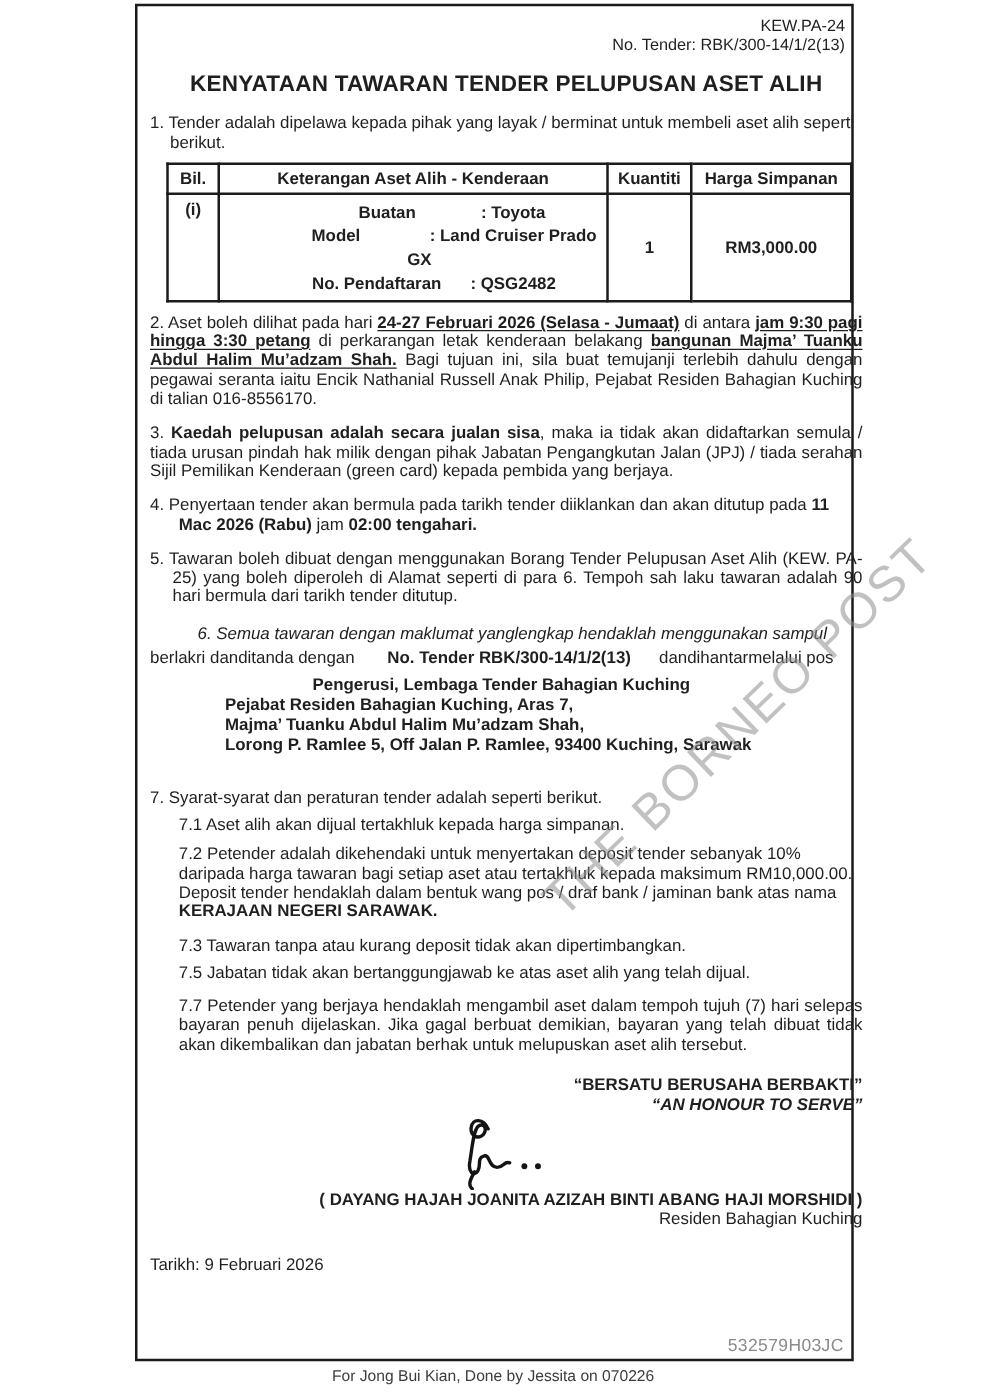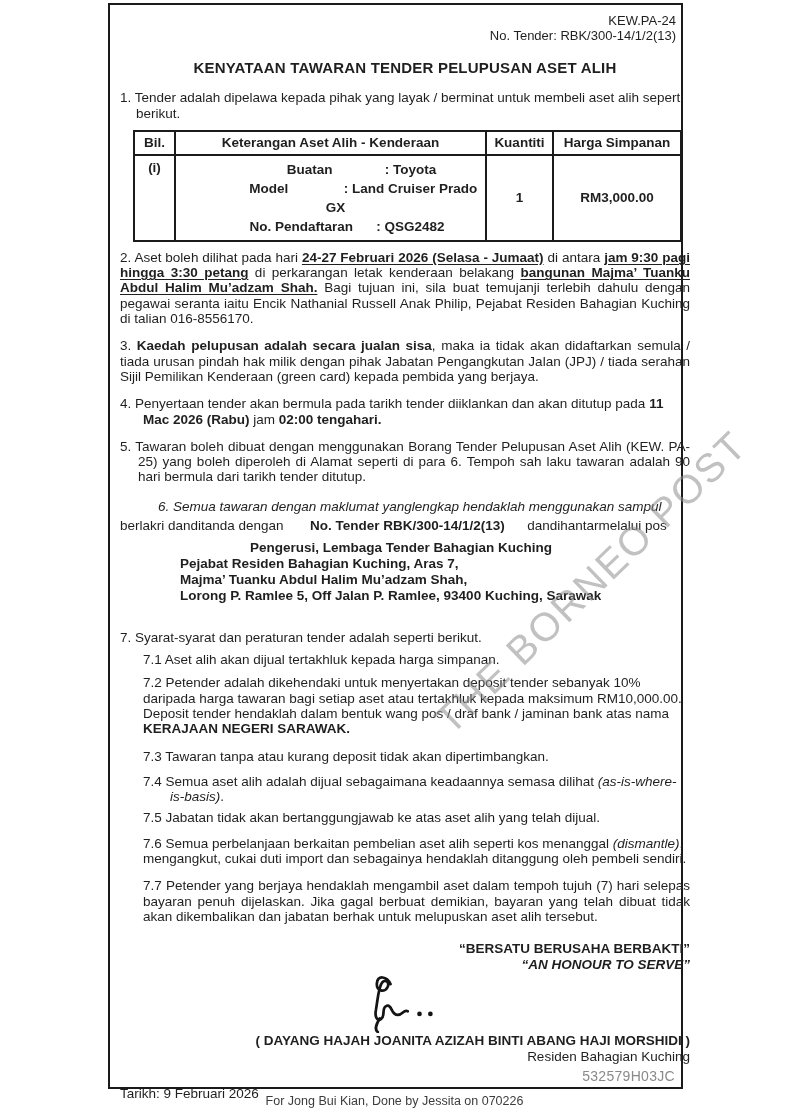--- a/index.html
+++ b/index.html
@@ -7,21 +7,21 @@
   .sheet{position:absolute;left:108px;top:3px;width:571px;height:1082px;border:2px solid #1a1a1a;background:#fff;}
   .watermark{position:absolute;left:287px;top:588px;width:320px;text-align:center;transform:rotate(-44deg);
              font-size:40px;color:#8f8f8f;opacity:.55;white-space:nowrap;letter-spacing:2px;z-index:2;pointer-events:none;}
   .content{position:relative;z-index:1;margin-left:10px;width:570px;font-size:13.5px;line-height:15.3px;}
   p{margin:0;}
   .b{font-weight:bold;}
   .i{font-style:italic;}
   .u{text-decoration:underline;text-underline-offset:2px;}
   .just{text-align:justify;}
   .hdr{padding-top:9px;text-align:right;padding-right:14px;font-size:13px;line-height:14.5px;}
-  .title{margin-top:17px;text-align:center;font-weight:bold;font-size:15px;letter-spacing:.2px;}
+  .title{margin-top:17px;text-align:center;font-weight:bold;font-size:18px;letter-spacing:.2px;}
   .p1{margin-top:15px;padding-left:16px;text-indent:-16px;}
   .asset-table{margin-top:9px;margin-left:13px;border-collapse:collapse;font-size:13.5px;font-weight:bold;}
   .asset-table th,.asset-table td{border:2px solid #1b1b1b;padding:0;}
   .asset-table th{height:22px;text-align:center;font-weight:bold;}
   .c-bil{width:39px;text-align:center;}
   .c-det{width:309px;}
   .c-qty{width:65px;text-align:center;vertical-align:middle;}
   .c-prc{width:126px;text-align:center;vertical-align:middle;}
   .det-pad{padding:4px 0 4px 10px;line-height:19px;text-align:center;}
   .dl{display:inline-block;width:150px;}
@@ -113,23 +113,21 @@
       <div class="addr-ln">Majma’ Tuanku Abdul Halim Mu’adzam Shah,</div>
       <div class="addr-ln">Lorong P. Ramlee 5, Off Jalan P. Ramlee, 93400 Kuching, Sarawak</div>
     </div>
 
     <p class="p7">7. Syarat-syarat dan peraturan tender adalah seperti berikut.</p>
 
     <div class="terms">
       <p class="t71">7.1 Aset alih akan dijual tertakhluk kepada harga simpanan.</p>
       <p class="t72"><span>7.2 Petender adalah dikehendaki untuk menyertakan deposit tender sebanyak 10% daripada harga tawaran bagi setiap aset atau tertakhluk kepada maksimum RM10,000.00. Deposit tender hendaklah dalam bentuk wang pos / draf bank / jaminan bank atas nama </span><span class="b">KERAJAAN NEGERI SARAWAK.</span></p>
       <p class="t73">7.3 Tawaran tanpa atau kurang deposit tidak akan dipertimbangkan.</p>
-      <p class="t74"><span>7.4 Semua aset alih adalah dijual sebagaimana keadaannya semasa dilihat </span><span class="i">(as-is-where-is-basis)</span><span>.</span></p>
       <p class="t75">7.5 Jabatan tidak akan bertanggungjawab ke atas aset alih yang telah dijual.</p>
-      <p class="t76"><span>7.6 Semua perbelanjaan berkaitan pembelian aset alih seperti kos menanggal </span><span class="i">(dismantle)</span><span>, mengangkut, cukai duti import dan sebagainya hendaklah ditanggung oleh pembeli sendiri.</span></p>
       <p class="t77 just">7.7 Petender yang berjaya hendaklah mengambil aset dalam tempoh tujuh (7) hari selepas bayaran penuh dijelaskan. Jika gagal berbuat demikian, bayaran yang telah dibuat tidak akan dikembalikan dan jabatan berhak untuk melupuskan aset alih tersebut.</p>
     </div>
 
     <div class="motto center">
       <div class="motto-1">“BERSATU BERUSAHA BERBAKTI”</div>
       <div class="motto-2">“AN HONOUR TO SERVE”</div>
     </div>
 
     <div class="sig-wrap">
       <svg class="sig" viewBox="0 0 120 64" xmlns="http://www.w3.org/2000/svg">

